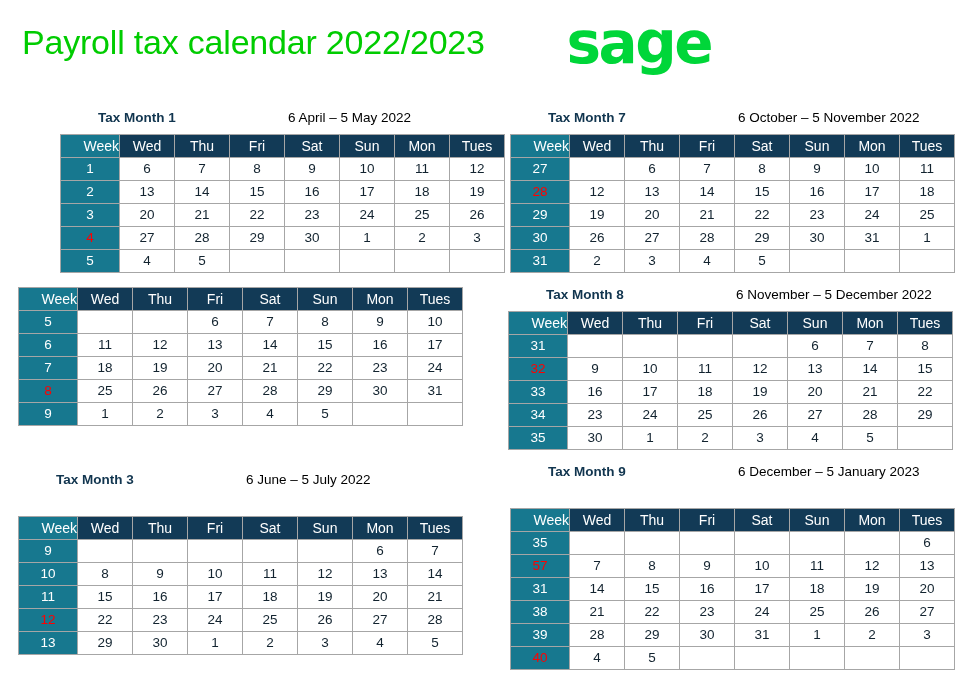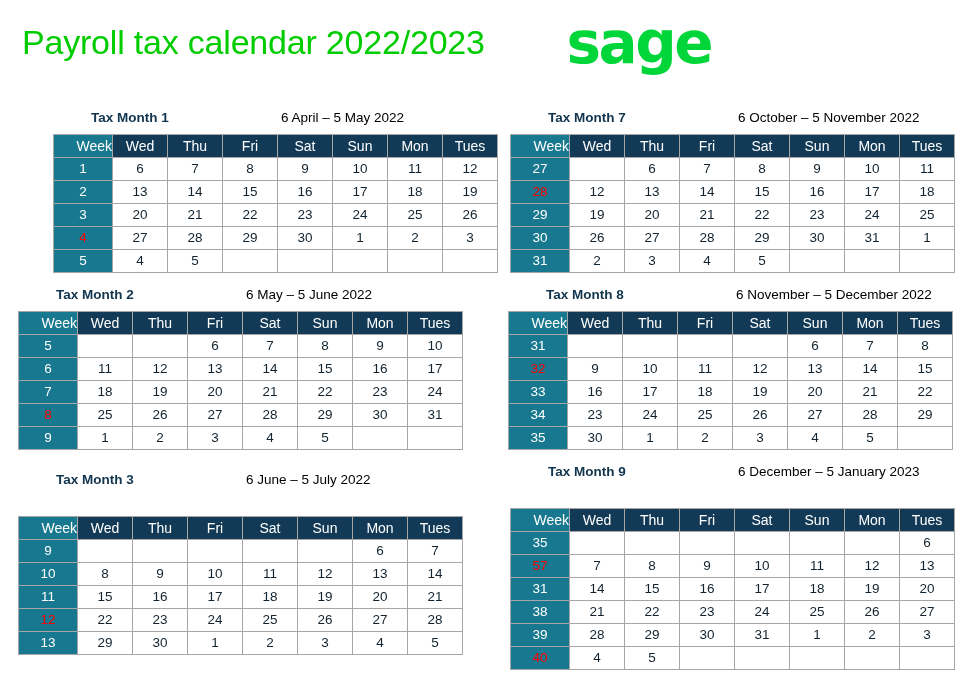--- a/index.html
+++ b/index.html
@@ -116,21 +116,21 @@
 </head>
 <body>
 
 <div id="page">
 
   <div class="page-title">Payroll tax calendar 2022/2023</div>
 
   <div class="brand-logo">sage</div>
 
   <div id="calendars">
-      <div class="cal-block" style="left: 21px; top: 110px; padding-left: 32px;">
+      <div class="cal-block" style="left: 28px; top: 110px; padding-left: 32px;">
         <div class="cal-head">
           <div class="cal-month">Tax Month 1</div>
           <div class="cal-range">6 April – 5 May 2022</div>
         </div>
         <table class="cal">
           <colgroup>
             <col class="c-week">
             <col class="c-day">
             <col class="c-day">
             <col class="c-day">
@@ -199,24 +199,20 @@
               <td class="empty"></td>
               <td class="empty"></td>
               <td class="empty"></td>
               <td class="empty"></td>
               <td class="empty"></td>
             </tr>
           </tbody>
         </table>
       </div>
       <div class="cal-block" style="left: 18px; top: 287px;">
-        <div class="cal-head">
-          <div class="cal-month">Tax Month 2</div>
-          <div class="cal-range">6 May – 5 June 2022</div>
-        </div>
         <table class="cal">
           <colgroup>
             <col class="c-week">
             <col class="c-day">
             <col class="c-day">
             <col class="c-day">
             <col class="c-day">
             <col class="c-day">
             <col class="c-day">
             <col class="c-day">

